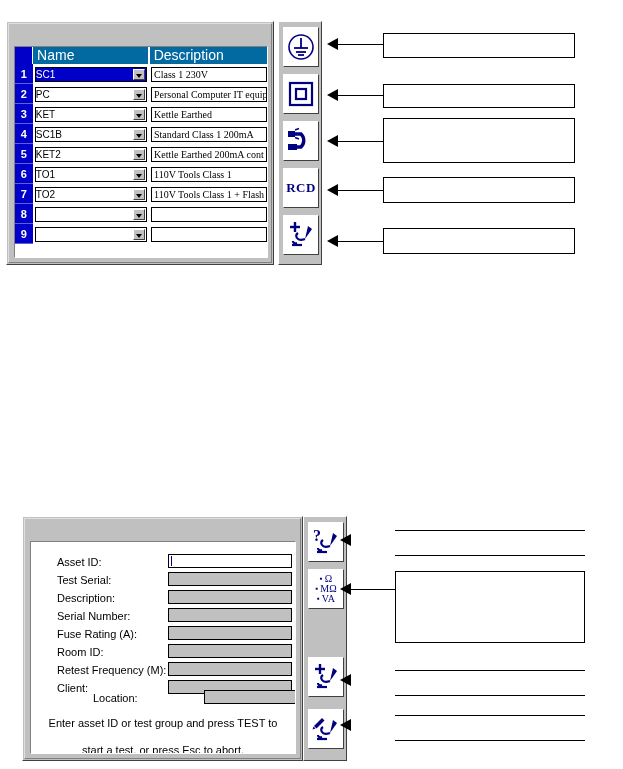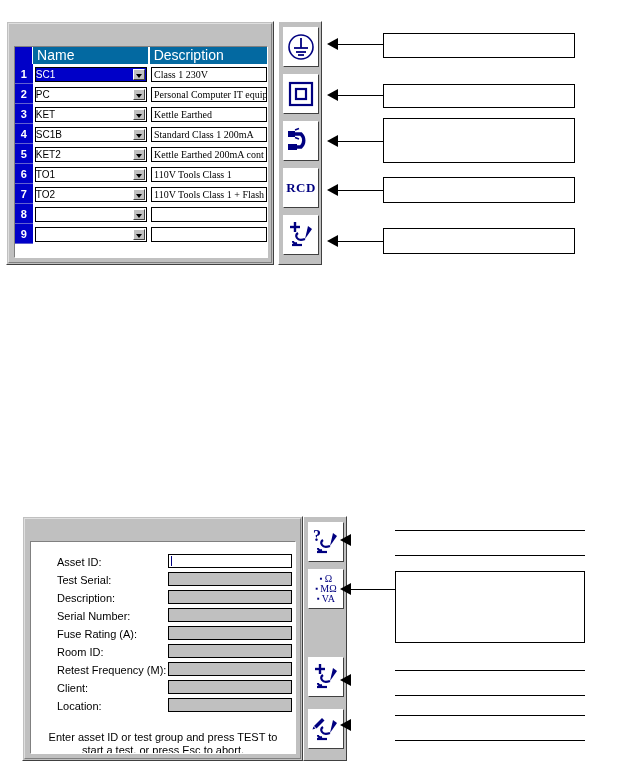--- a/index.html
+++ b/index.html
@@ -488,26 +488,26 @@
           <div class="form-input"></div>
         </div>
         <div class="form-row" style="top: 120px;">
           <div class="form-label">Retest Frequency (M):</div>
           <div class="form-input"></div>
         </div>
         <div class="form-row" style="top: 138px;">
           <div class="form-label">Client:</div>
           <div class="form-input"></div>
         </div>
-        <div class="form-row" style="top: 156px;">
+        <div class="form-row" style="top: 148px; margin-left: 36px;">
           <div class="form-label">Location:</div>
           <div class="form-input"></div>
         </div>
       </div>
-    <div class="form-hint" style="top:189px;">Enter asset ID or test group and press TEST to</div>
+    <div class="form-hint" style="top:175px;">Enter asset ID or test group and press TEST to</div>
     <div class="form-hint" style="top:202px;">start a test, or press Esc to abort.</div>
   </div>
 </div>
 
 <div class="icon-col" style="left:303px; top:516px; width:44px; height:245px;">
 
   <div class="icon-btn" style="left:4px; top:5px; width:36px; height:40px;">
     <svg width="30" height="30" viewBox="0 0 30 30">
       <text x="2" y="14" font-family="Liberation Serif, serif" font-size="16" font-weight="bold" fill="#000080">?</text>
       <path d="M22 6 l4 3 -7 10 z" fill="#000080"></path>

